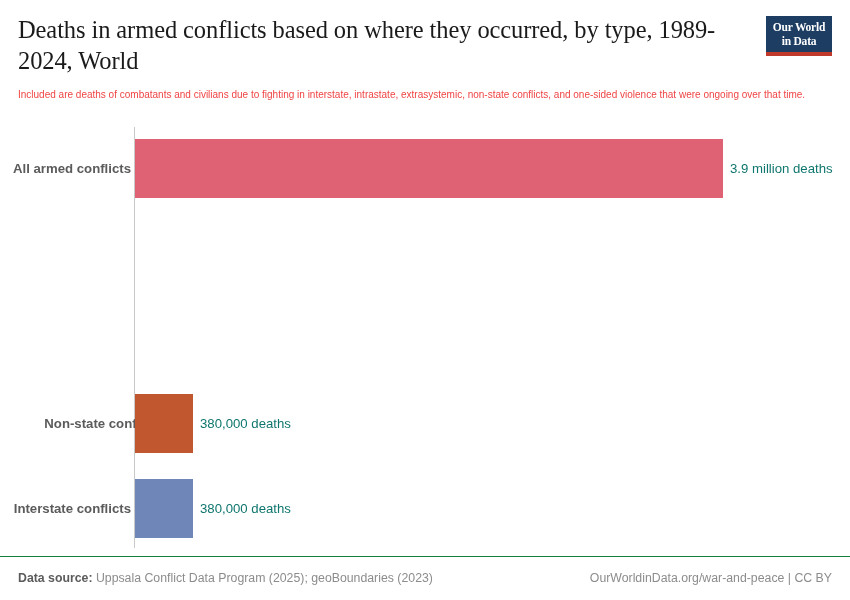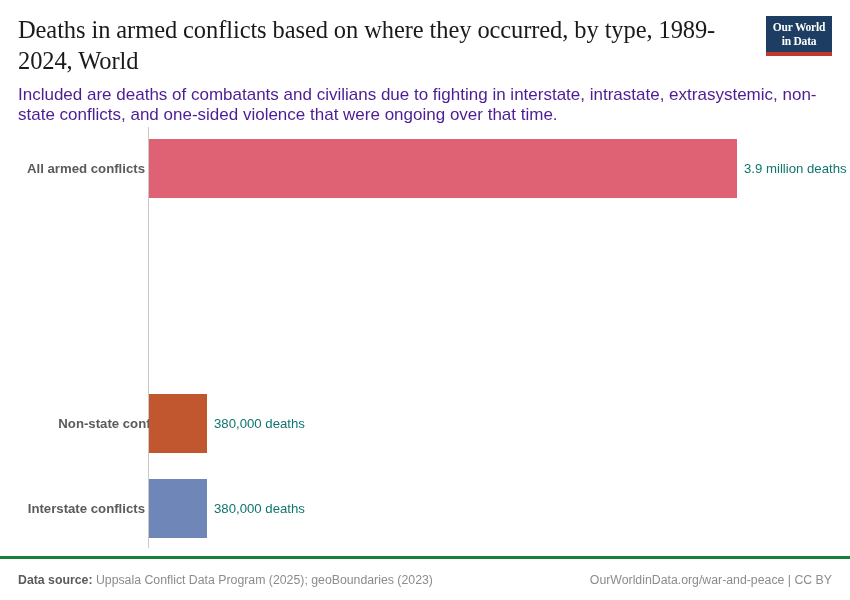--- a/index.html
+++ b/index.html
@@ -31,23 +31,23 @@
     font-family: "Liberation Serif", serif;
     font-size: 24.5px;
     line-height: 31px;
     font-weight: 400;
     color: #1a1a1a;
     letter-spacing: -0.1px;
     margin: 0;
   }
   #chart-subtitle {
     font-family: "Liberation Sans", sans-serif;
-    font-size: 17px;
+    font-size: 10px;
     line-height: 20px;
-    color: #4c1d95;
+    color: #ef4444;
     margin: 9px 0 0 0;
     width: 812px;
   }
 
   
   #owid-logo {
     position: absolute;
     right: 18px;
     top: 16px;
     width: 66px;
@@ -64,21 +64,21 @@
     font-family: Liberation Serif, serif;
     font-size: 11.5px;
     font-weight: 700;
     line-height: 13.5px;
     letter-spacing: -0.2px;
   }
 
   
   #plot {
     position: absolute;
-    left: 18px;
+    left: 4px;
     top: 127px;
     width: 682px;
     height: 421px;
   }
   #axis-line {
     position: absolute;
     left: 130px;
     top: 0;
     width: 1px;
     height: 421px;
@@ -120,21 +120,21 @@
 
   
   #footer {
     position: absolute;
     left: 0;
     top: 556px;
     width: 850px;
     height: 44px;
     box-sizing: border-box;
     padding: 0 18px;
-    border-top: 3px solid #15803d;
+    border-top: 1px solid #15803d;
     text-align: right;
   }
   #footer-inner {
     display: flex;
     justify-content: space-between;
     align-items: center;
     height: 30px;
     padding-top: 6px;
   }
   .footer-text {

